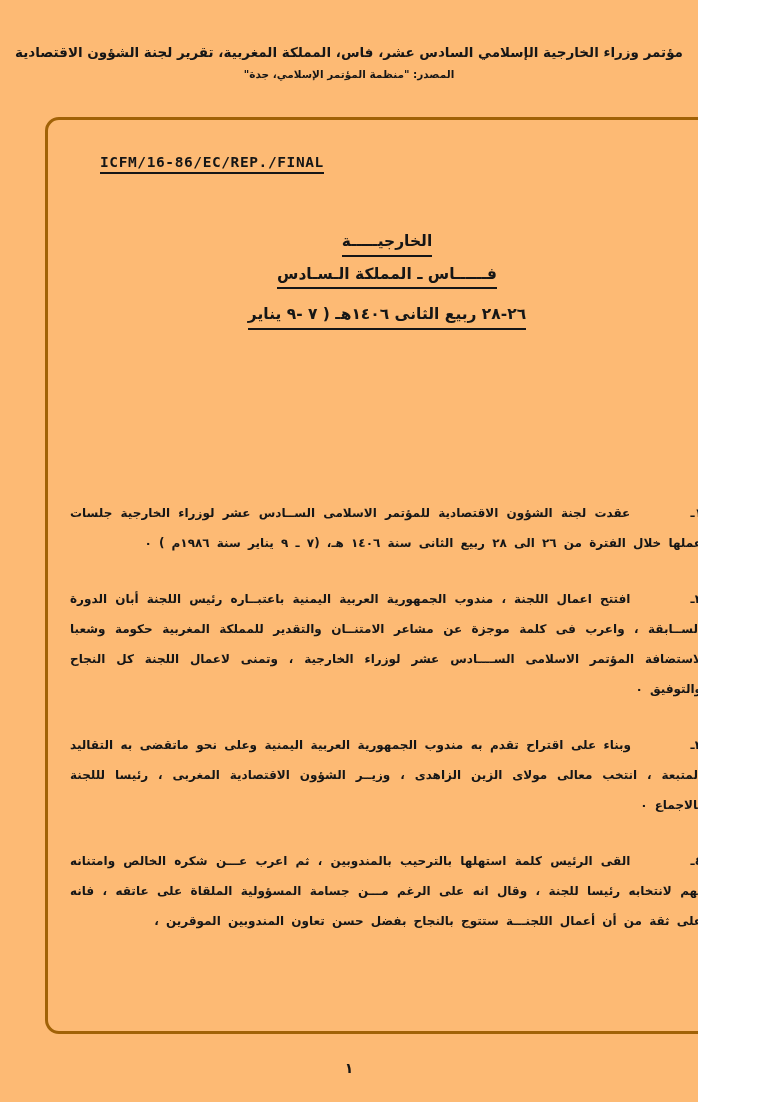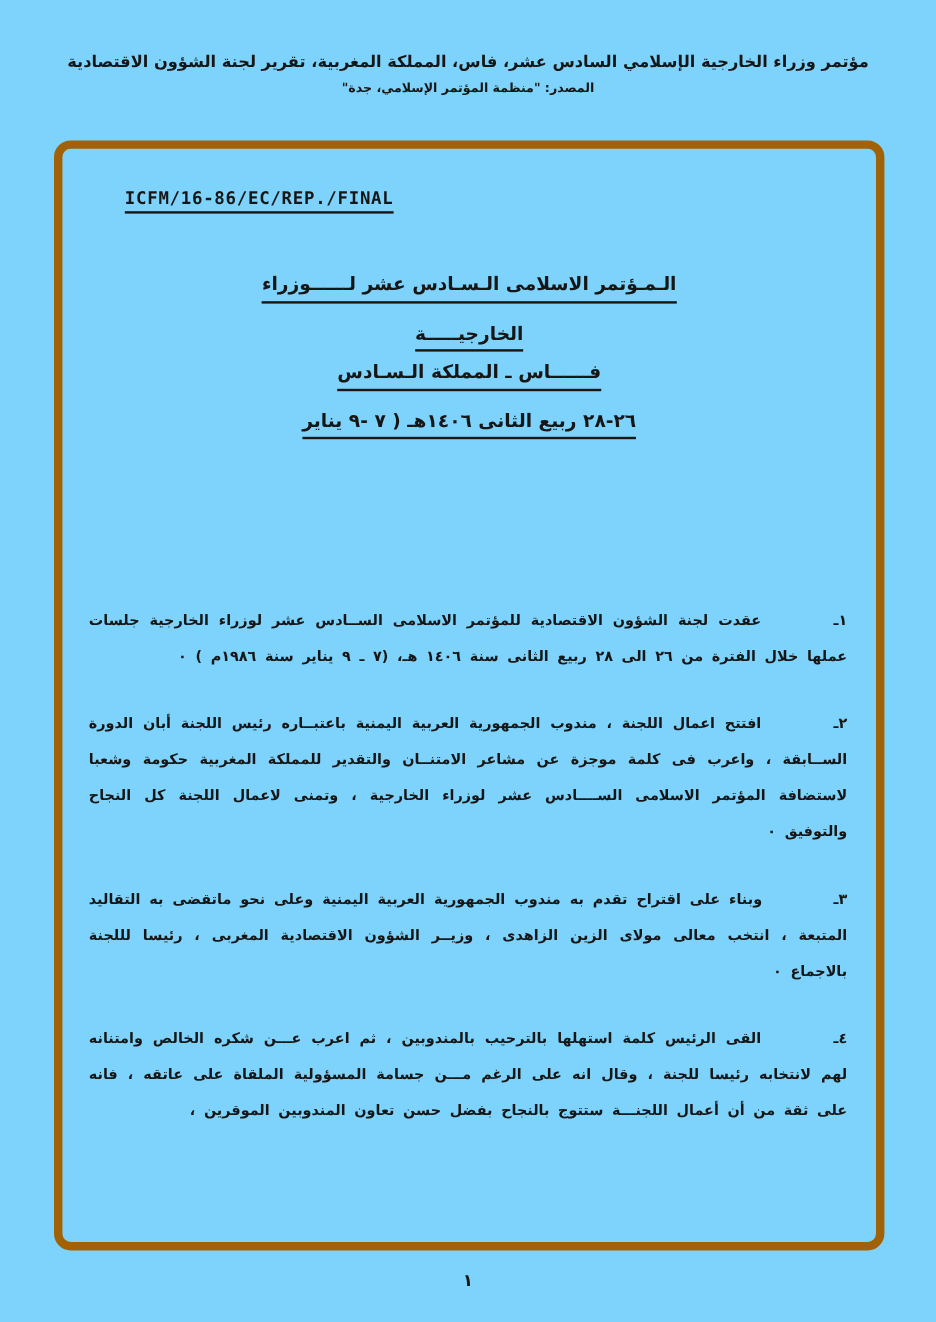--- a/index.html
+++ b/index.html
@@ -4,23 +4,23 @@
 <style>
   html, body {
     margin: 0;
     padding: 0;
     background: #ffffff;
     font-family: "DejaVu Sans", "Liberation Sans", sans-serif;
     color: #161616;
   }
   .page {
     position: relative;
-    width: 780px;
+    width: 698px;
     height: 1102px;
-    background: #7dd3fc;
+    background: #fdba74;
     overflow: hidden;
   }
   
   .hdr {
     position: absolute;
     top: 44px;
     left: 0;
     right: 0;
     text-align: center;
     direction: rtl;
@@ -35,21 +35,21 @@
     font-size: 10.5px;
     font-weight: bold;
   }
   
   .frame {
     position: absolute;
     left: 45px;
     top: 117px;
     width: 678px;
     height: 911px;
-    border: 7px solid #a16207;
+    border: 3px solid #a16207;
     border-radius: 14px;
     background: transparent;
   }
   
   .ref {
     position: absolute;
     left: 52px;
     top: 34px;
     font-family: "DejaVu Sans Mono", "Liberation Mono", monospace;
     font-size: 14.5px;
@@ -111,21 +111,20 @@
   <div class="hdr">
     <div class="hdr-title">مؤتمر وزراء الخارجية الإسلامي السادس عشر، فاس، المملكة المغربية، تقرير لجنة الشؤون الاقتصادية</div>
     <div class="hdr-source">المصدر: "منظمة المؤتمر الإسلامي، جدة"</div>
   </div>
 
   <div class="frame">
 
     <div class="ref">ICFM/16-86/EC/REP./FINAL</div>
 
     <div class="title-block">
-      <div class="t-line"><span class="u">الـمـؤتمر الاسلامى الـسـادس عشر لــــــوزراء</span></div>
       <div class="t-gap"></div>
       <div class="t-line"><span class="u">الخارجيـــــة</span></div>
       <div class="t-line"><span class="u">فــــــاس ـ المملكة الـسـادس</span></div>
       <div class="t-gap"></div>
       <div class="t-line"><span class="u">٢٦-٢٨ ربيع الثانى ١٤٠٦هـ ( ٧ -٩ يناير</span></div>
     </div>
 
     <div class="doc-body">
       <p class="para">
         <span class="num">١ـ</span>

